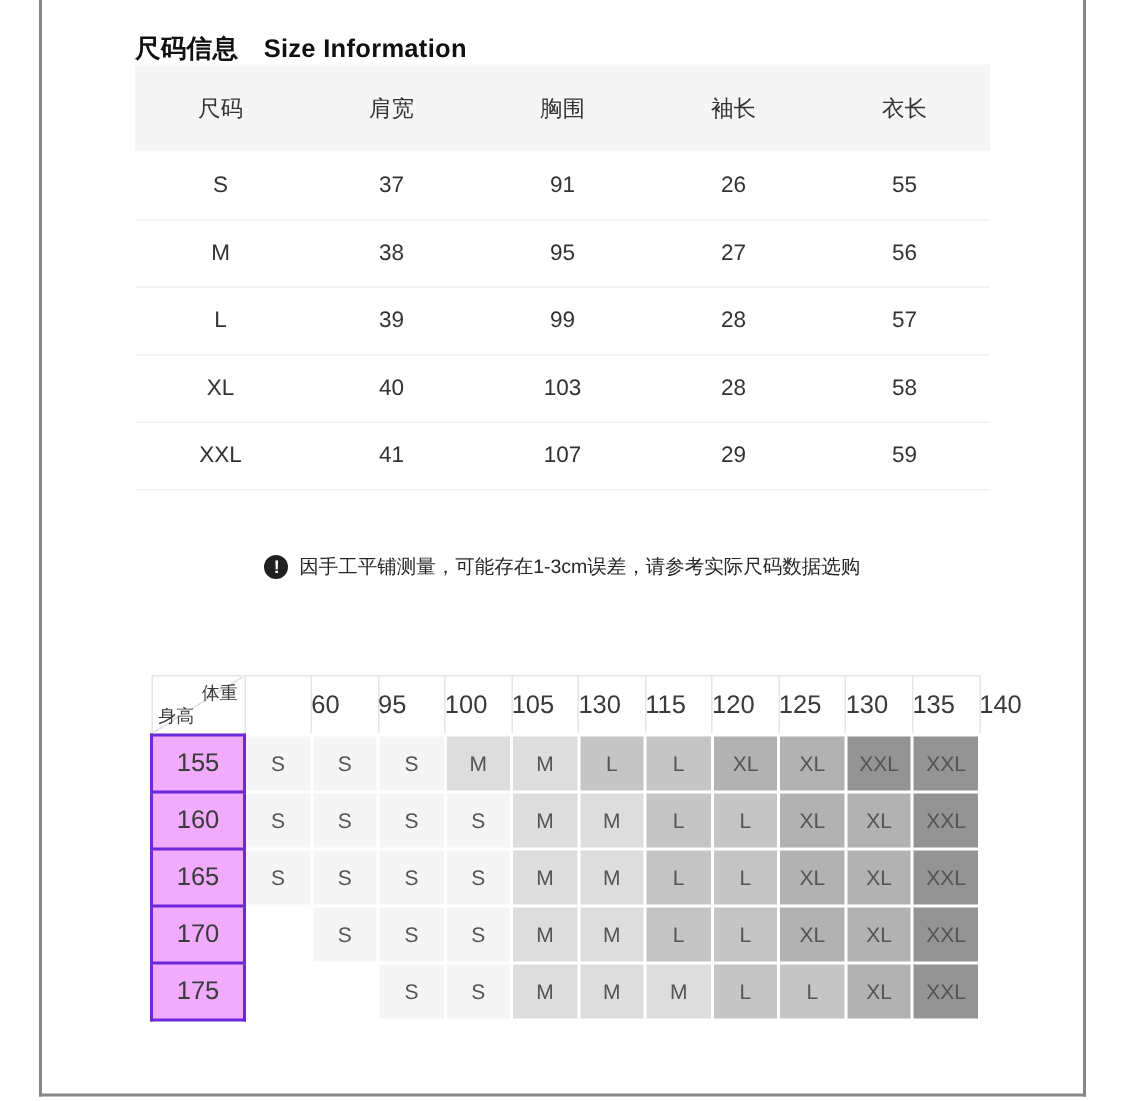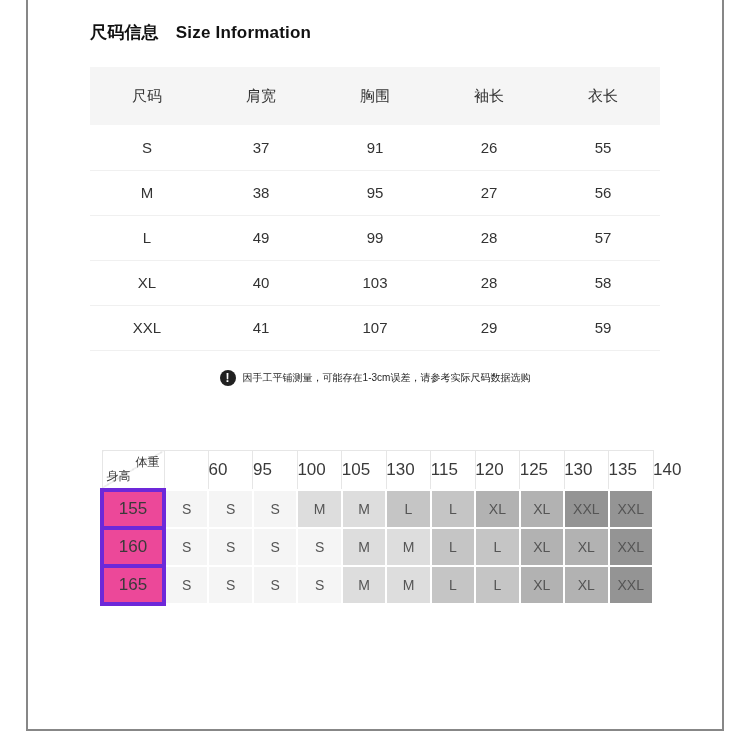--- a/index.html
+++ b/index.html
@@ -23,21 +23,21 @@
     position: absolute; left: 90px;
     font-size: 17px; font-weight: 700; color: #111;
     letter-spacing: 0.2px; white-space: nowrap;
   }
   .section-title .en { margin-left: 12px; }
   #title-info { top: 21px; }
   #title-rec  { top: 408px; }
 
   
   #info-table {
-    position: absolute; left: 90px; top: 67px;
+    position: absolute; left: 90px; top: 43px;
     width: 570px; border-collapse: collapse; table-layout: fixed;
   }
   #info-table thead th {
     background: #f5f5f5; height: 58px;
     font-size: 15px; font-weight: 400; color: #333;
     text-align: center; vertical-align: middle;
   }
   #info-table tbody td {
     height: 45px; text-align: center; vertical-align: middle;
     font-size: 15px; color: #333;
@@ -48,42 +48,42 @@
   .note {
     position: absolute; left: 90px; top: 363px; width: 570px; height: 30px;
     display: flex; align-items: center; justify-content: center; gap: 7px;
   }
   .note-icon {
     width: 16px; height: 16px; border-radius: 50%;
     background: #212121; color: #fff;
     font-size: 12px; font-weight: 700; line-height: 16px;
     text-align: center; flex: 0 0 auto;
   }
-  .note-text { font-size: 10px; color: #262626; white-space: nowrap; }
+  .note-text { font-size: 13px; color: #262626; white-space: nowrap; }
 
   
   #rec-table {
     position: absolute; left: 100px; top: 450px;
     width: 554px; border-collapse: collapse; table-layout: fixed;
   }
   #rec-table col.first { width: 62px; }
   #rec-table thead th {
     height: 39px; background: #fff;
     border: 1px solid #e6e6e6;
     font-size: 17px; font-weight: 400; color: #3a3a3a;
     text-align: center; vertical-align: middle; padding-left: 44px;
   }
   #rec-table tbody td {
     height: 38px; border: 2px solid #fff;
     text-align: center; vertical-align: middle;
     font-size: 14px; color: #555;
   }
   #rec-table tbody td.rec-height {
-    background: #ec4899; font-size: 17px; color: #3a3a3a;
-    border: 4px solid #6d28d9;
+    background: #f0abfc; font-size: 17px; color: #3a3a3a;
+    border: 2px solid #6d28d9;
   }
   
   .corner {
     position: relative;
     background:
       linear-gradient(to bottom right,
         transparent calc(50% - 1px), #ddd calc(50% - 1px),
         #ddd calc(50% + 0px), transparent calc(50% + 0px)) !important;
   }
   .corner .corner-tr {
@@ -126,21 +126,21 @@
         </tr>
         <tr>
           <td>M</td>
           <td>38</td>
           <td>95</td>
           <td>27</td>
           <td>56</td>
         </tr>
         <tr>
           <td>L</td>
-          <td>49</td>
+          <td>39</td>
           <td>99</td>
           <td>28</td>
           <td>57</td>
         </tr>
         <tr>
           <td>XL</td>
           <td>40</td>
           <td>103</td>
           <td>28</td>
           <td>58</td>
@@ -220,15 +220,43 @@
           <td style="background: rgb(245, 245, 245);">S</td>
           <td style="background: rgb(245, 245, 245);">S</td>
           <td style="background: rgb(221, 221, 221);">M</td>
           <td style="background: rgb(221, 221, 221);">M</td>
           <td style="background: rgb(197, 197, 197);">L</td>
           <td style="background: rgb(197, 197, 197);">L</td>
           <td style="background: rgb(178, 178, 178);">XL</td>
           <td style="background: rgb(178, 178, 178);">XL</td>
           <td style="background: rgb(148, 148, 148);">XXL</td>
         </tr>
+        <tr>
+          <td class="rec-height">170</td>
+          <td style="background: rgb(255, 255, 255);"></td>
+          <td style="background: rgb(245, 245, 245);">S</td>
+          <td style="background: rgb(245, 245, 245);">S</td>
+          <td style="background: rgb(245, 245, 245);">S</td>
+          <td style="background: rgb(221, 221, 221);">M</td>
+          <td style="background: rgb(221, 221, 221);">M</td>
+          <td style="background: rgb(197, 197, 197);">L</td>
+          <td style="background: rgb(197, 197, 197);">L</td>
+          <td style="background: rgb(178, 178, 178);">XL</td>
+          <td style="background: rgb(178, 178, 178);">XL</td>
+          <td style="background: rgb(148, 148, 148);">XXL</td>
+        </tr>
+        <tr>
+          <td class="rec-height">175</td>
+          <td style="background: rgb(255, 255, 255);"></td>
+          <td style="background: rgb(255, 255, 255);"></td>
+          <td style="background: rgb(245, 245, 245);">S</td>
+          <td style="background: rgb(245, 245, 245);">S</td>
+          <td style="background: rgb(221, 221, 221);">M</td>
+          <td style="background: rgb(221, 221, 221);">M</td>
+          <td style="background: rgb(221, 221, 221);">M</td>
+          <td style="background: rgb(197, 197, 197);">L</td>
+          <td style="background: rgb(197, 197, 197);">L</td>
+          <td style="background: rgb(178, 178, 178);">XL</td>
+          <td style="background: rgb(148, 148, 148);">XXL</td>
+        </tr>
       </tbody>
   </table>
 </div>
 
 </body></html>

